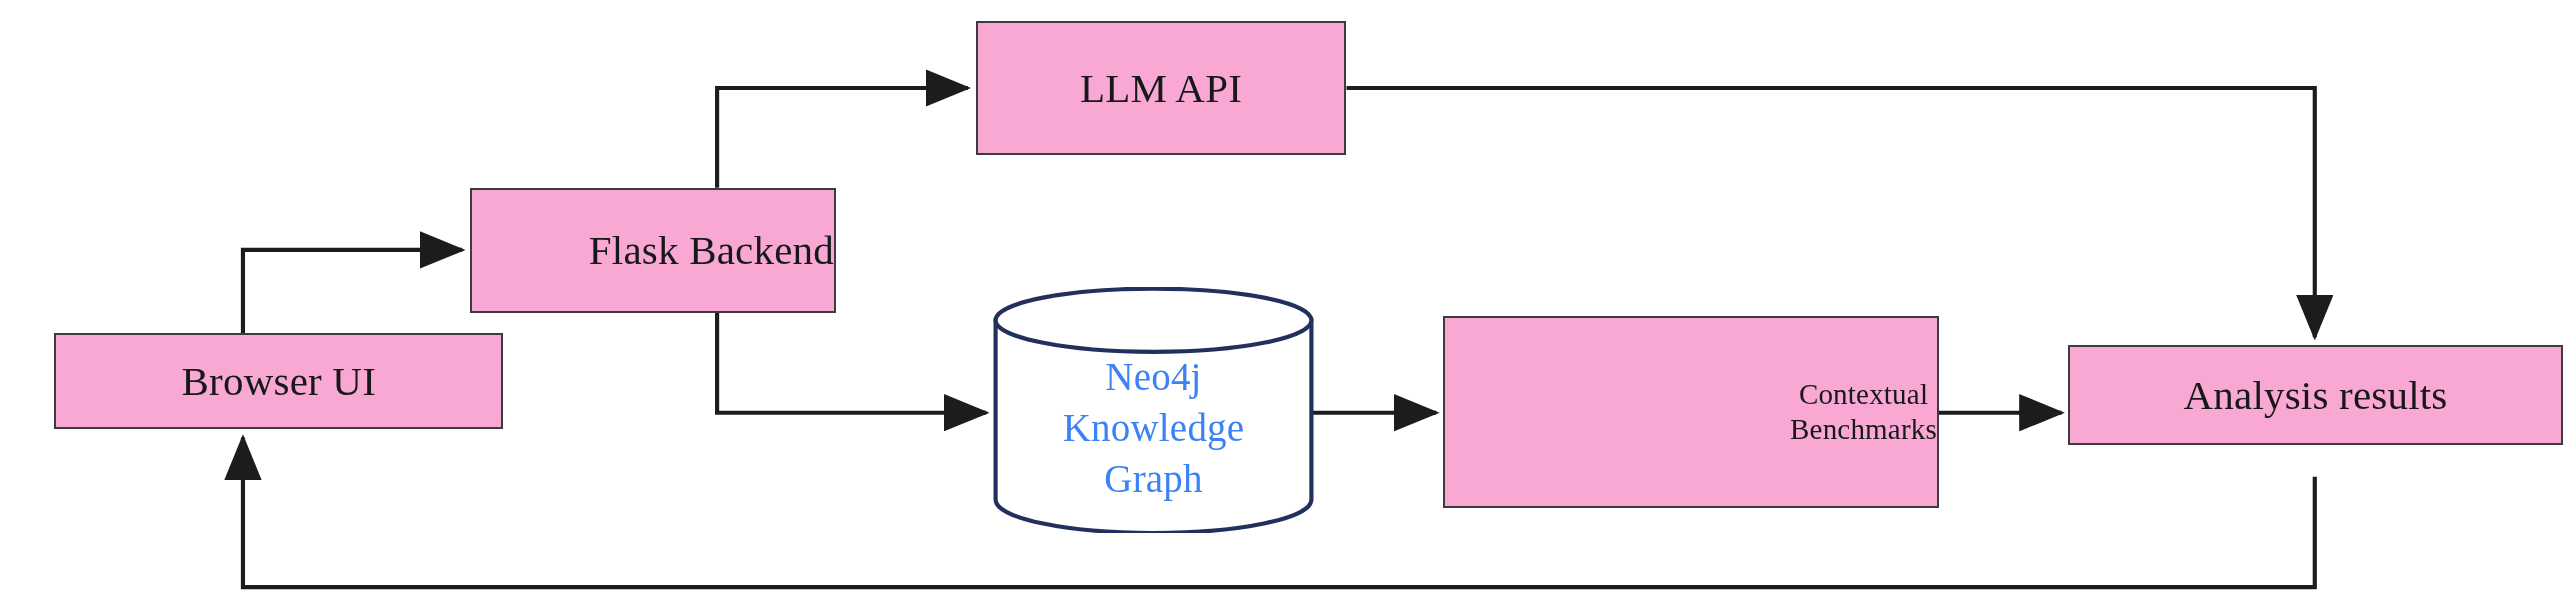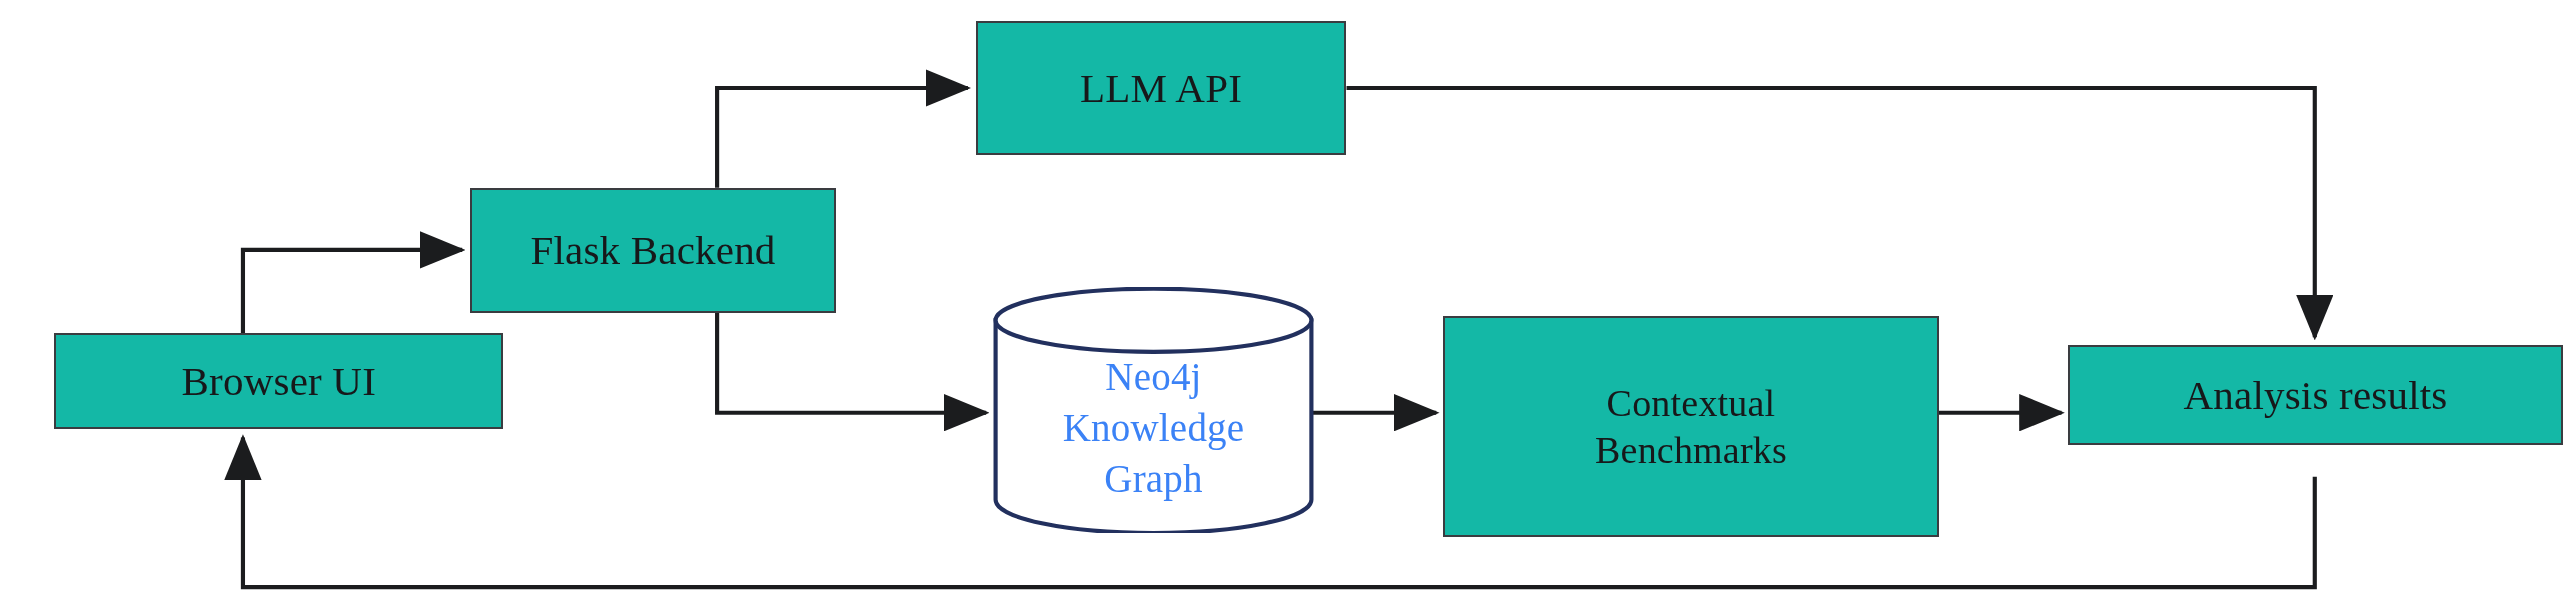--- a/index.html
+++ b/index.html
@@ -26,38 +26,38 @@
     height: 612px;
     pointer-events: none;
   }
   .node {
     position: absolute;
     box-sizing: border-box;
     display: flex;
     align-items: center;
     justify-content: center;
     text-align: center;
-    background: #14b8a6;
+    background: #f9a8d4;
     color: #17181a;
     line-height: 1.22;
     z-index: 3;
   }
   .node-rect {
     border: 2.5px solid #3a3c40;
   }
   .node-label {
     display: block;
     white-space: pre-line;
     letter-spacing: 0.2px;
   }
   
   #node-browser-ui   { left: 18.3px;   top: 333px; width: 449px; height: 96px; font-size: 41px; margin-left: 36px; }
-  #node-flask        { left: 470px;  top: 188px; width: 366px; height: 125px; font-size: 41px; }
+  #node-flask        { left: 470px;  top: 188px; width: 366px; height: 125px; font-size: 41px; justify-content: flex-end; }
   #node-llm-api      { left: 976px; top: 21px;  width: 370px; height: 134px; font-size: 41px; }
-  #node-benchmarks   { left: 1443px; top: 316px; width: 496px; height: 221px; font-size: 38px; }
+  #node-benchmarks   { left: 1443px; top: 316px; width: 496px; height: 192px; font-size: 29px; justify-content: flex-end; }
   #node-analysis     { left: 2068px; top: 345px; width: 495px; height: 100px; font-size: 41px; }
 
   
   #node-neo4j {
     left: 993px;
     top: 287px;
     width: 321px;
     height: 246px;
     background: transparent;
     font-size: 39px;

